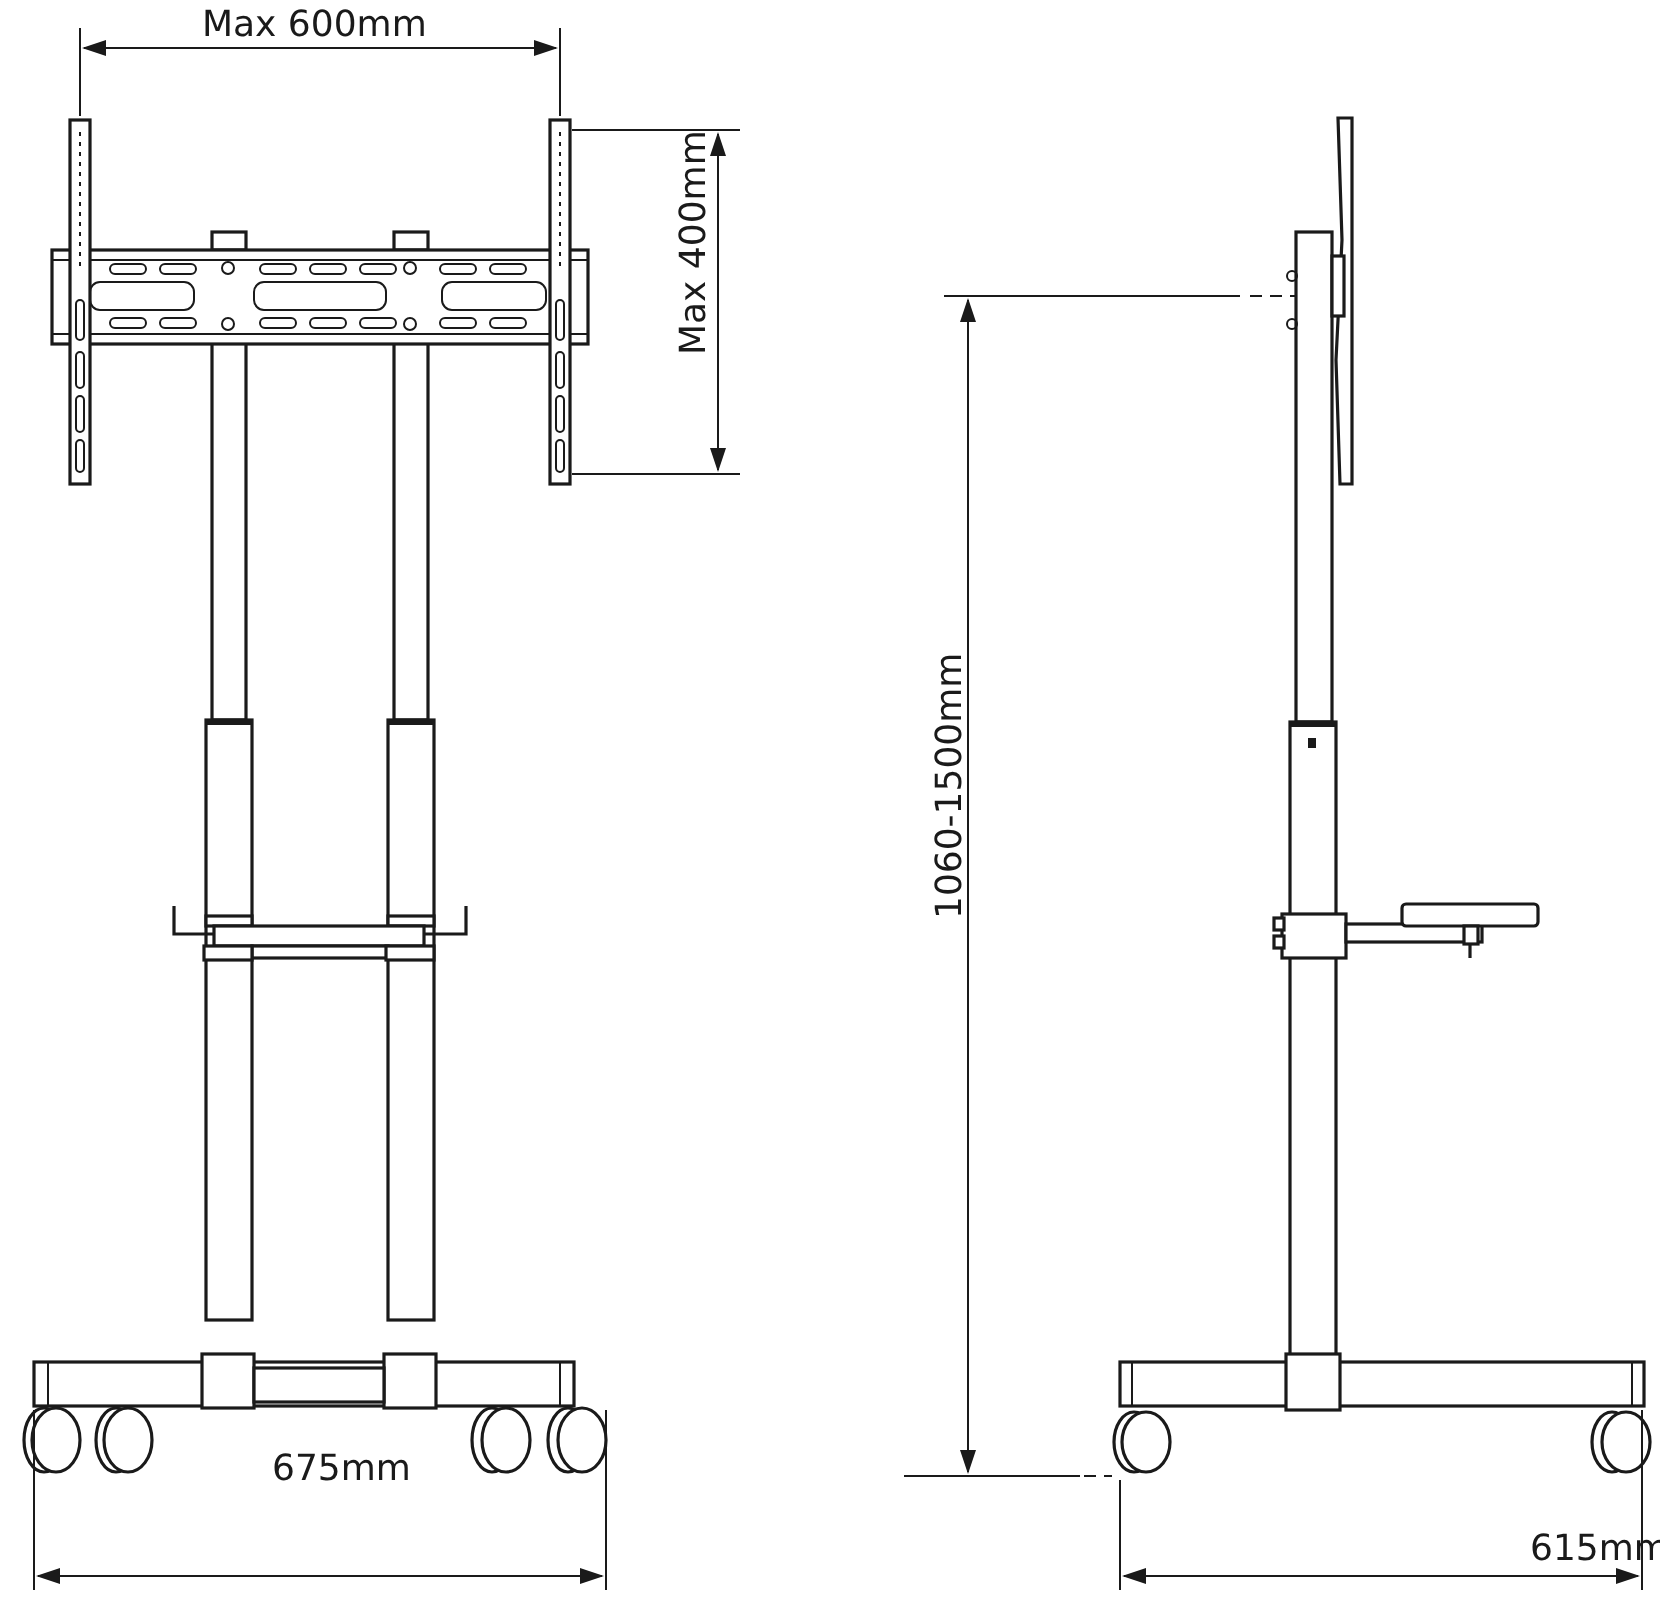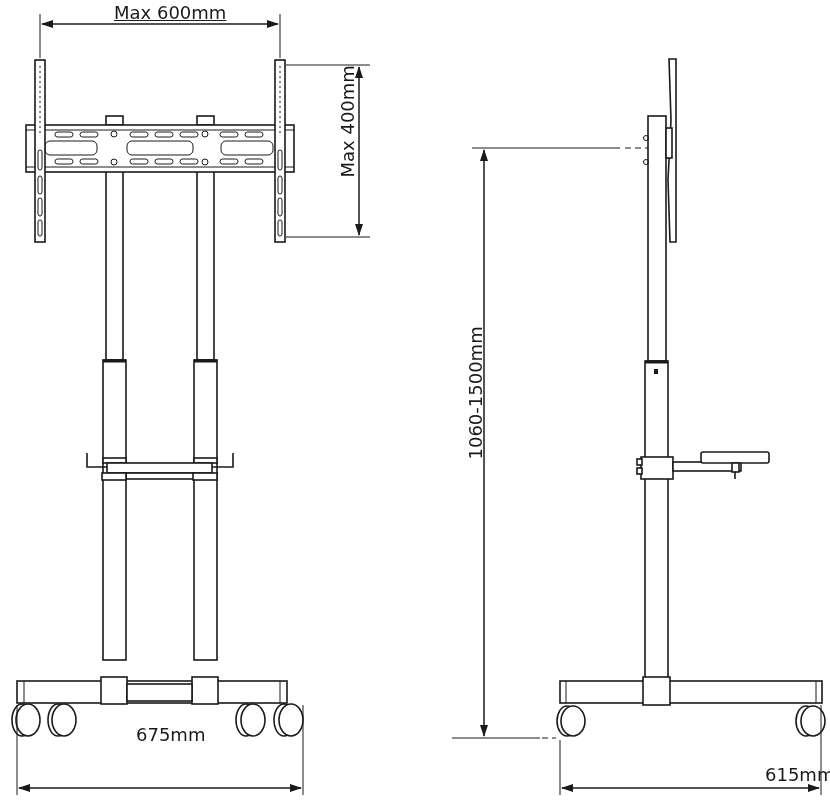--- a/index.html
+++ b/index.html
@@ -154,17 +154,17 @@
         <ellipse cx="813" cy="721" rx="12" ry="15"></ellipse>
     </g>
 
     <line class="thin" x1="560" y1="740" x2="560" y2="795"></line>
     <line class="thin" x1="821" y1="705" x2="821" y2="795"></line>
     <line class="thin" x1="562" y1="788" x2="819" y2="788" marker-end="url(#ar)"></line>
     <line class="thin" x1="819" y1="788" x2="562" y2="788" marker-end="url(#ar)"></line>
   </g>
 </svg>
 
-<div class="lbl" style="left:114px;top:2px;text-decoration:underline;">Max 600mm</div>
+<div class="lbl" style="left:101px;top:2px;">Max 600mm</div>
 <div class="lbl" style="left:292px;top:112px;transform:rotate(-90deg);transform-origin:center;width:110px;text-align:center;">Max 400mm</div>
 <div class="lbl" style="left:136px;top:724px;">675mm</div>
 <div class="lbl" style="left:410px;top:384px;transform:rotate(-90deg);transform-origin:center;width:130px;text-align:center;">1060-1500mm</div>
 <div class="lbl" style="left:733px;top:764px;margin-left:32px;">615mm</div>
 
 </body></html>

